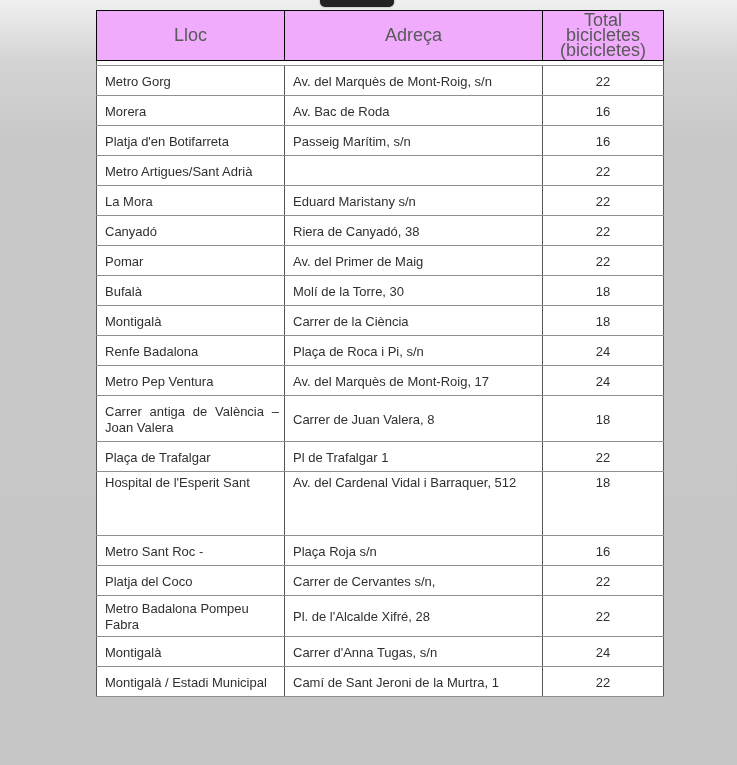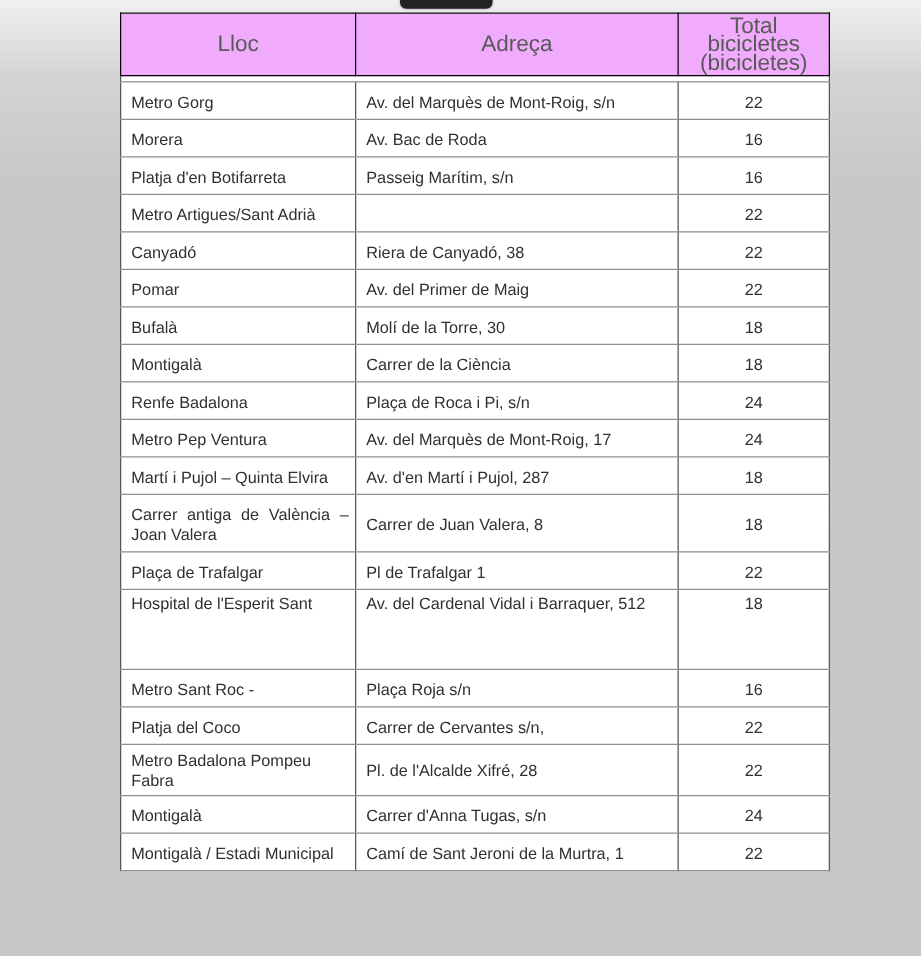--- a/index.html
+++ b/index.html
@@ -116,20 +116,25 @@
             <td class="c-lloc">Platja d'en Botifarreta</td>
             <td class="c-adreca">Passeig Marítim, s/n</td>
             <td class="num">16</td>
           </tr>
           <tr>
             <td class="c-lloc">Metro Artigues/Sant Adrià</td>
             <td class="c-adreca"></td>
             <td class="num">22</td>
           </tr>
           <tr>
+            <td class="c-lloc">La Mora</td>
+            <td class="c-adreca">Eduard Maristany s/n</td>
+            <td class="num">22</td>
+          </tr>
+          <tr>
             <td class="c-lloc">Canyadó</td>
             <td class="c-adreca">Riera de Canyadó, 38</td>
             <td class="num">22</td>
           </tr>
           <tr>
             <td class="c-lloc">Pomar</td>
             <td class="c-adreca">Av. del Primer de Maig</td>
             <td class="num">22</td>
           </tr>
           <tr>
@@ -145,25 +150,20 @@
           <tr>
             <td class="c-lloc">Renfe Badalona</td>
             <td class="c-adreca">Plaça de Roca i Pi, s/n</td>
             <td class="num">24</td>
           </tr>
           <tr>
             <td class="c-lloc">Metro Pep Ventura</td>
             <td class="c-adreca">Av. del Marquès de Mont-Roig, 17</td>
             <td class="num">24</td>
           </tr>
-          <tr>
-            <td class="c-lloc">Martí i Pujol – Quinta Elvira</td>
-            <td class="c-adreca">Av. d'en Martí i Pujol, 287</td>
-            <td class="num">18</td>
-          </tr>
           <tr class="two-line">
             <td class="c-lloc">Carrer antiga de València – Joan Valera</td>
             <td class="c-adreca">Carrer de Juan Valera, 8</td>
             <td class="num">18</td>
           </tr>
           <tr>
             <td class="c-lloc">Plaça de Trafalgar</td>
             <td class="c-adreca">Pl de Trafalgar 1</td>
             <td class="num">22</td>
           </tr>

